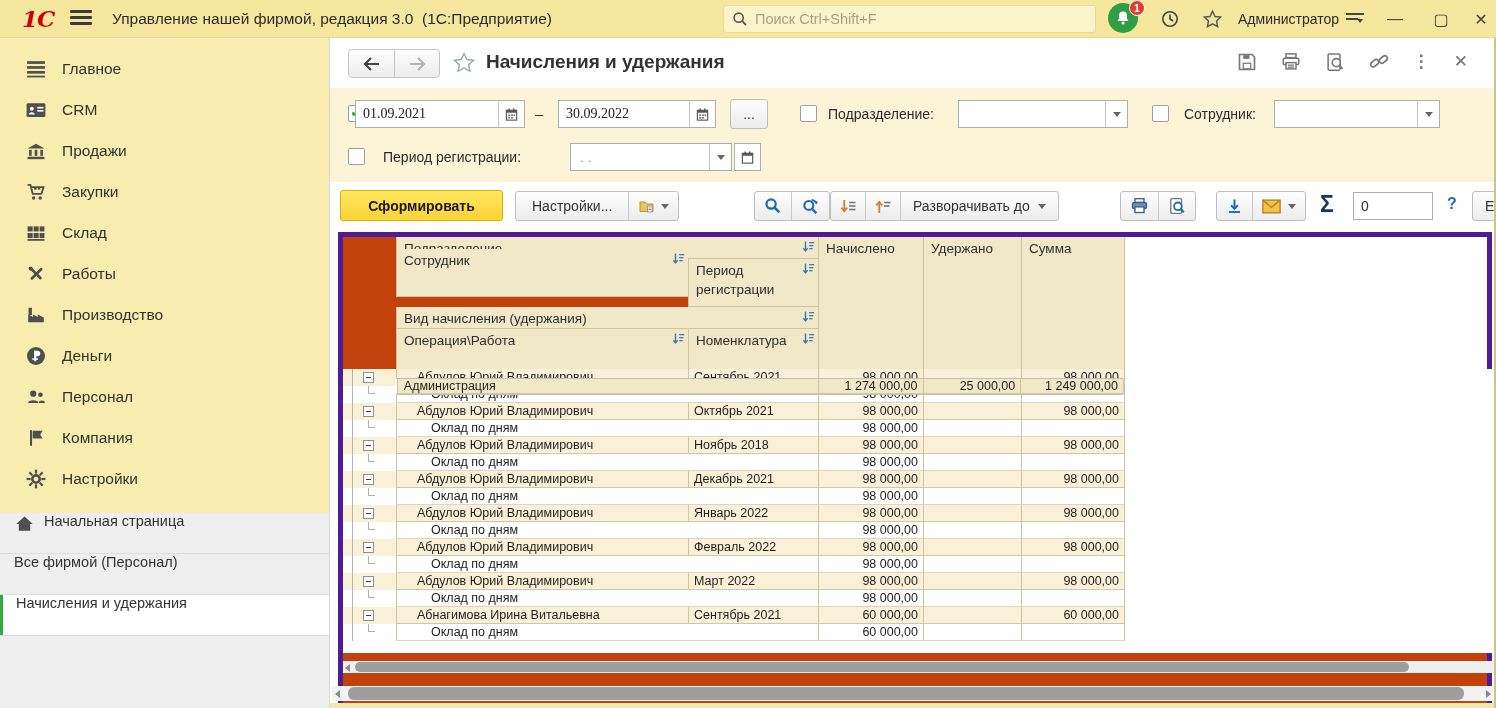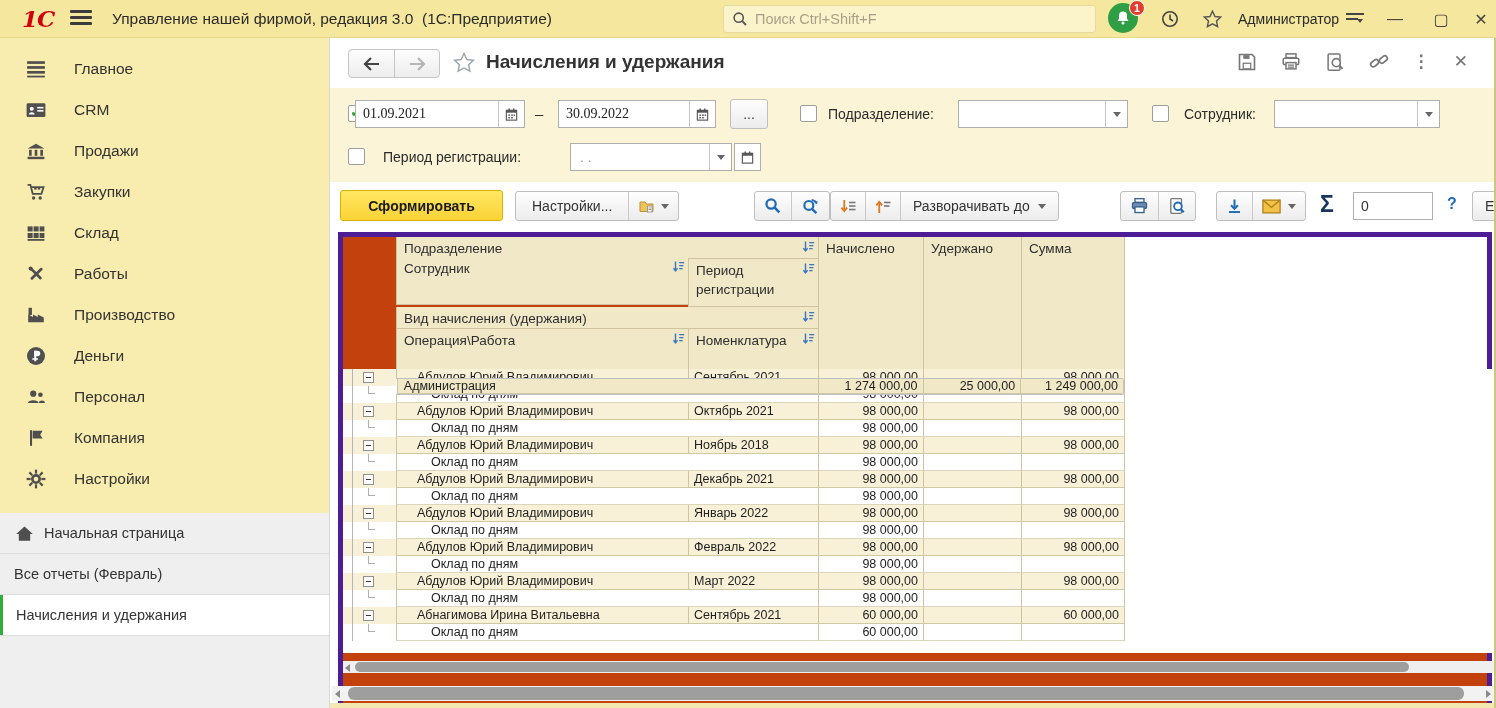--- a/index.html
+++ b/index.html
@@ -17,24 +17,24 @@
   .tb-ico { position:absolute; top:7px; width:24px; height:24px; display:flex; align-items:center; justify-content:center; }
   .notif { position:absolute; left:1108px; top:3px; width:34px; height:32px; }
   .notif .grn { width:30px; height:30px; border-radius:50%; background:#2f9e44; display:flex; align-items:center; justify-content:center; }
   .badge { position:absolute; right:-3px; top:-3px; min-width:16px; height:16px; background:#e23c2e; color:#fff; border-radius:8px; font-size:10.5px; font-weight:bold; display:flex; align-items:center; justify-content:center; padding:0 3px; border:1px solid #fff; }
   .user-name { position:absolute; left:1238px; top:11px; font-size:14px; color:#2b2b2b; }
   .winbtn { position:absolute; top:8px; width:26px; height:22px; color:#444; font-size:16px; display:flex; align-items:center; justify-content:center; cursor:pointer; }
 
   
   .sidebar { position:absolute; left:0; top:38px; width:330px; height:670px; background:#efefef; border-right:1px solid #d9d9d9; }
   .side-top { height:475px; background:#f8ecae; padding-top:10px; }
-  .side-item { height:41px; display:flex; align-items:center; cursor:pointer;gap:12px; }
+  .side-item { height:41px; display:flex; align-items:center; cursor:pointer; }
   .side-item .sic { width:20px; height:20px; margin-left:26px; display:flex; align-items:center; justify-content:center; }
   .side-item .slab { margin-left:16px; font-size:15.5px; color:#333; }
-  .page-item { height:41px; display:flex; align-items:center; border-bottom:1px solid #ddd; font-size:14.5px; color:#333; cursor:pointer; position:relative; padding-left:14px; background:#efefef; }
+  .page-item { height:41px; display:flex; border-bottom:1px solid #ddd; font-size:14.5px; color:#333; cursor:pointer; position:relative; padding-left:14px; background:#efefef; }
   .page-item .sic { width:20px; height:20px; margin-right:10px; display:flex; align-items:center; justify-content:center; }
   .page-item.active { background:#fff; padding-left:16px; }
   .page-item.active::before { content:""; position:absolute; left:0; top:0; bottom:0; width:3px; background:#2fae3d; }
 
   
   .main { position:absolute; left:330px; top:38px; width:1166px; height:670px; background:#fff; overflow:hidden; border-right:2px solid #cfc583; }
 
   
   .doc-header { position:absolute; left:0; top:0; width:100%; height:50px; background:#fff; }
   .nav-group { position:absolute; left:18px; top:11px; display:flex; border:1px solid #c6c6c6; border-radius:4px; overflow:hidden; background:linear-gradient(#fdfdfd,#ededed); }
@@ -305,21 +305,21 @@
     <div id="side-pages">
         <div class="page-item">
           <span class="sic">
             <svg width="19" height="17" viewBox="0 0 16 14">
               <path d="M1 7.5 8 1l7 6.5h-2.2V13H3.2V7.5z" fill="#4f4f4f"></path>
             </svg>
           </span>
           <span>Начальная страница</span>
         </div>
         <div class="page-item">
-          <span>Все отчеты (Февраль)</span>
+          <span>Все фирмой (Персонал)</span>
         </div>
         <div class="page-item active">
           <span>Начисления и удержания</span>
         </div>
       </div>
   </nav>
 
   <main class="main">
 
     <div class="doc-header">
@@ -555,21 +555,21 @@
           <span class="sort">
               <svg width="13" height="13" viewBox="0 0 13 13">
                 <path d="M3.5 1.5v8.5" stroke="#3a78c2" stroke-width="1.4" fill="none"></path>
                 <path d="M1.4 8.2 3.5 10.8 5.6 8.2" fill="none" stroke="#3a78c2" stroke-width="1.4"></path>
                 <rect x="7.2" y="2" width="5" height="1.3" fill="#3a78c2"></rect>
                 <rect x="7.2" y="5" width="4.2" height="1.3" fill="#3a78c2"></rect>
                 <rect x="7.2" y="8" width="3.4" height="1.3" fill="#3a78c2"></rect>
               </svg>
             </span>
         </div>
-        <div class="hcell" style="left:53px;top:20px;width:292px;height:48px">
+        <div class="hcell" style="left:53px;top:12px;width:292px;height:48px">
           <span>Сотрудник</span>
           <span class="sort">
               <svg width="13" height="13" viewBox="0 0 13 13">
                 <path d="M3.5 1.5v8.5" stroke="#3a78c2" stroke-width="1.4" fill="none"></path>
                 <path d="M1.4 8.2 3.5 10.8 5.6 8.2" fill="none" stroke="#3a78c2" stroke-width="1.4"></path>
                 <rect x="7.2" y="2" width="5" height="1.3" fill="#3a78c2"></rect>
                 <rect x="7.2" y="5" width="4.2" height="1.3" fill="#3a78c2"></rect>
                 <rect x="7.2" y="8" width="3.4" height="1.3" fill="#3a78c2"></rect>
               </svg>
             </span>

